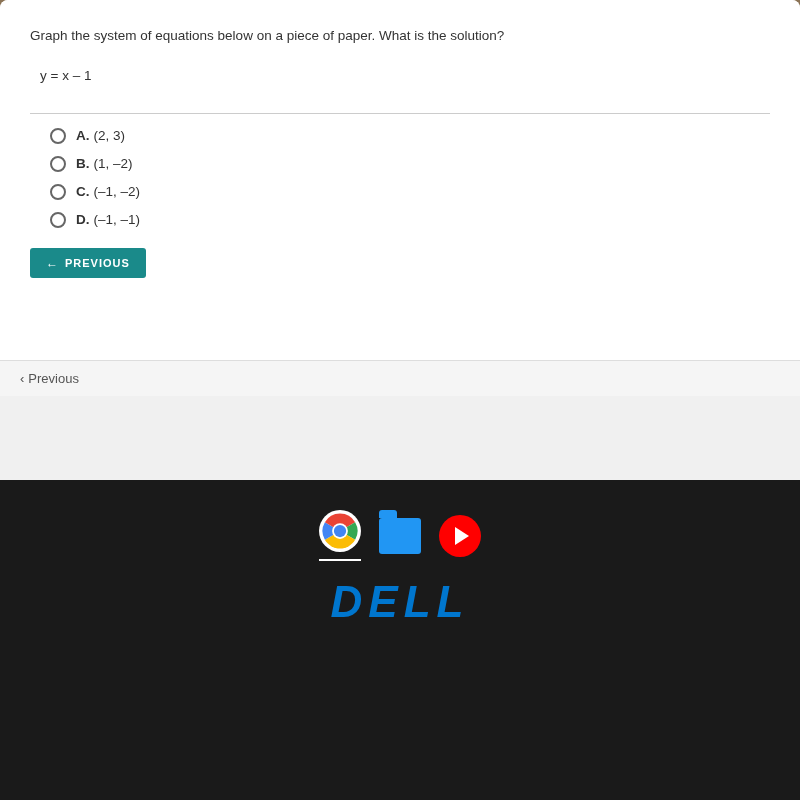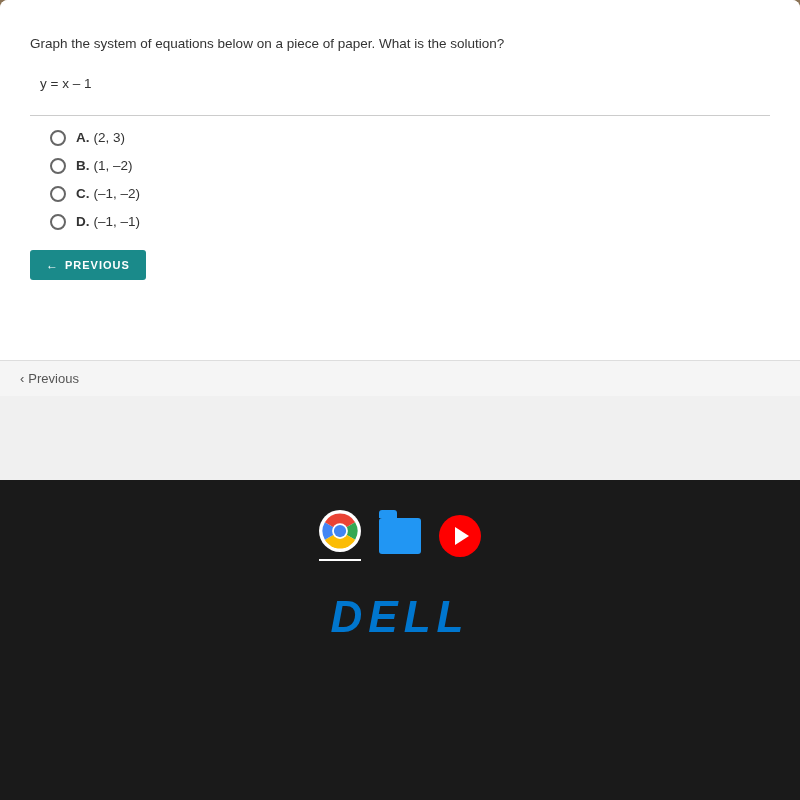--- a/index.html
+++ b/index.html
@@ -26,34 +26,34 @@
     .screen-inner {
       width: 100%;
       height: 100%;
       background: #f0f0f0;
     }
 
     
     .quiz-panel {
       background: #ffffff;
       margin: 0;
-      padding: 34px 30px 18px 30px;
+      padding: 26px 30px 18px 30px;
       width: 100%;
       min-height: 360px;
     }
 
     .question-text {
       font-size: 13.5px;
       color: #333;
       line-height: 1.5;
       margin-bottom: 18px;
     }
 
     .equations {
-      margin-bottom: 18px;
+      margin-bottom: 24px;
       padding-left: 10px;
     }
 
     .equation-line {
       font-size: 13.5px;
       color: #333;
       line-height: 1.8;
     }
 
     .divider {
@@ -184,21 +184,21 @@
       width: 0;
       height: 0;
       border-left: 14px solid white;
       border-top: 9px solid transparent;
       border-bottom: 9px solid transparent;
       margin-left: 3px;
     }
 
     
     .dell-area {
-      margin-top: 31px;
+      margin-top: 16px;
       display: flex;
       justify-content: flex-start;
     }
 
     .dell-text {
       font-size: 44px;
       font-weight: bold;
       color: #0076CE;
       letter-spacing: 6px;
       font-style: italic;

